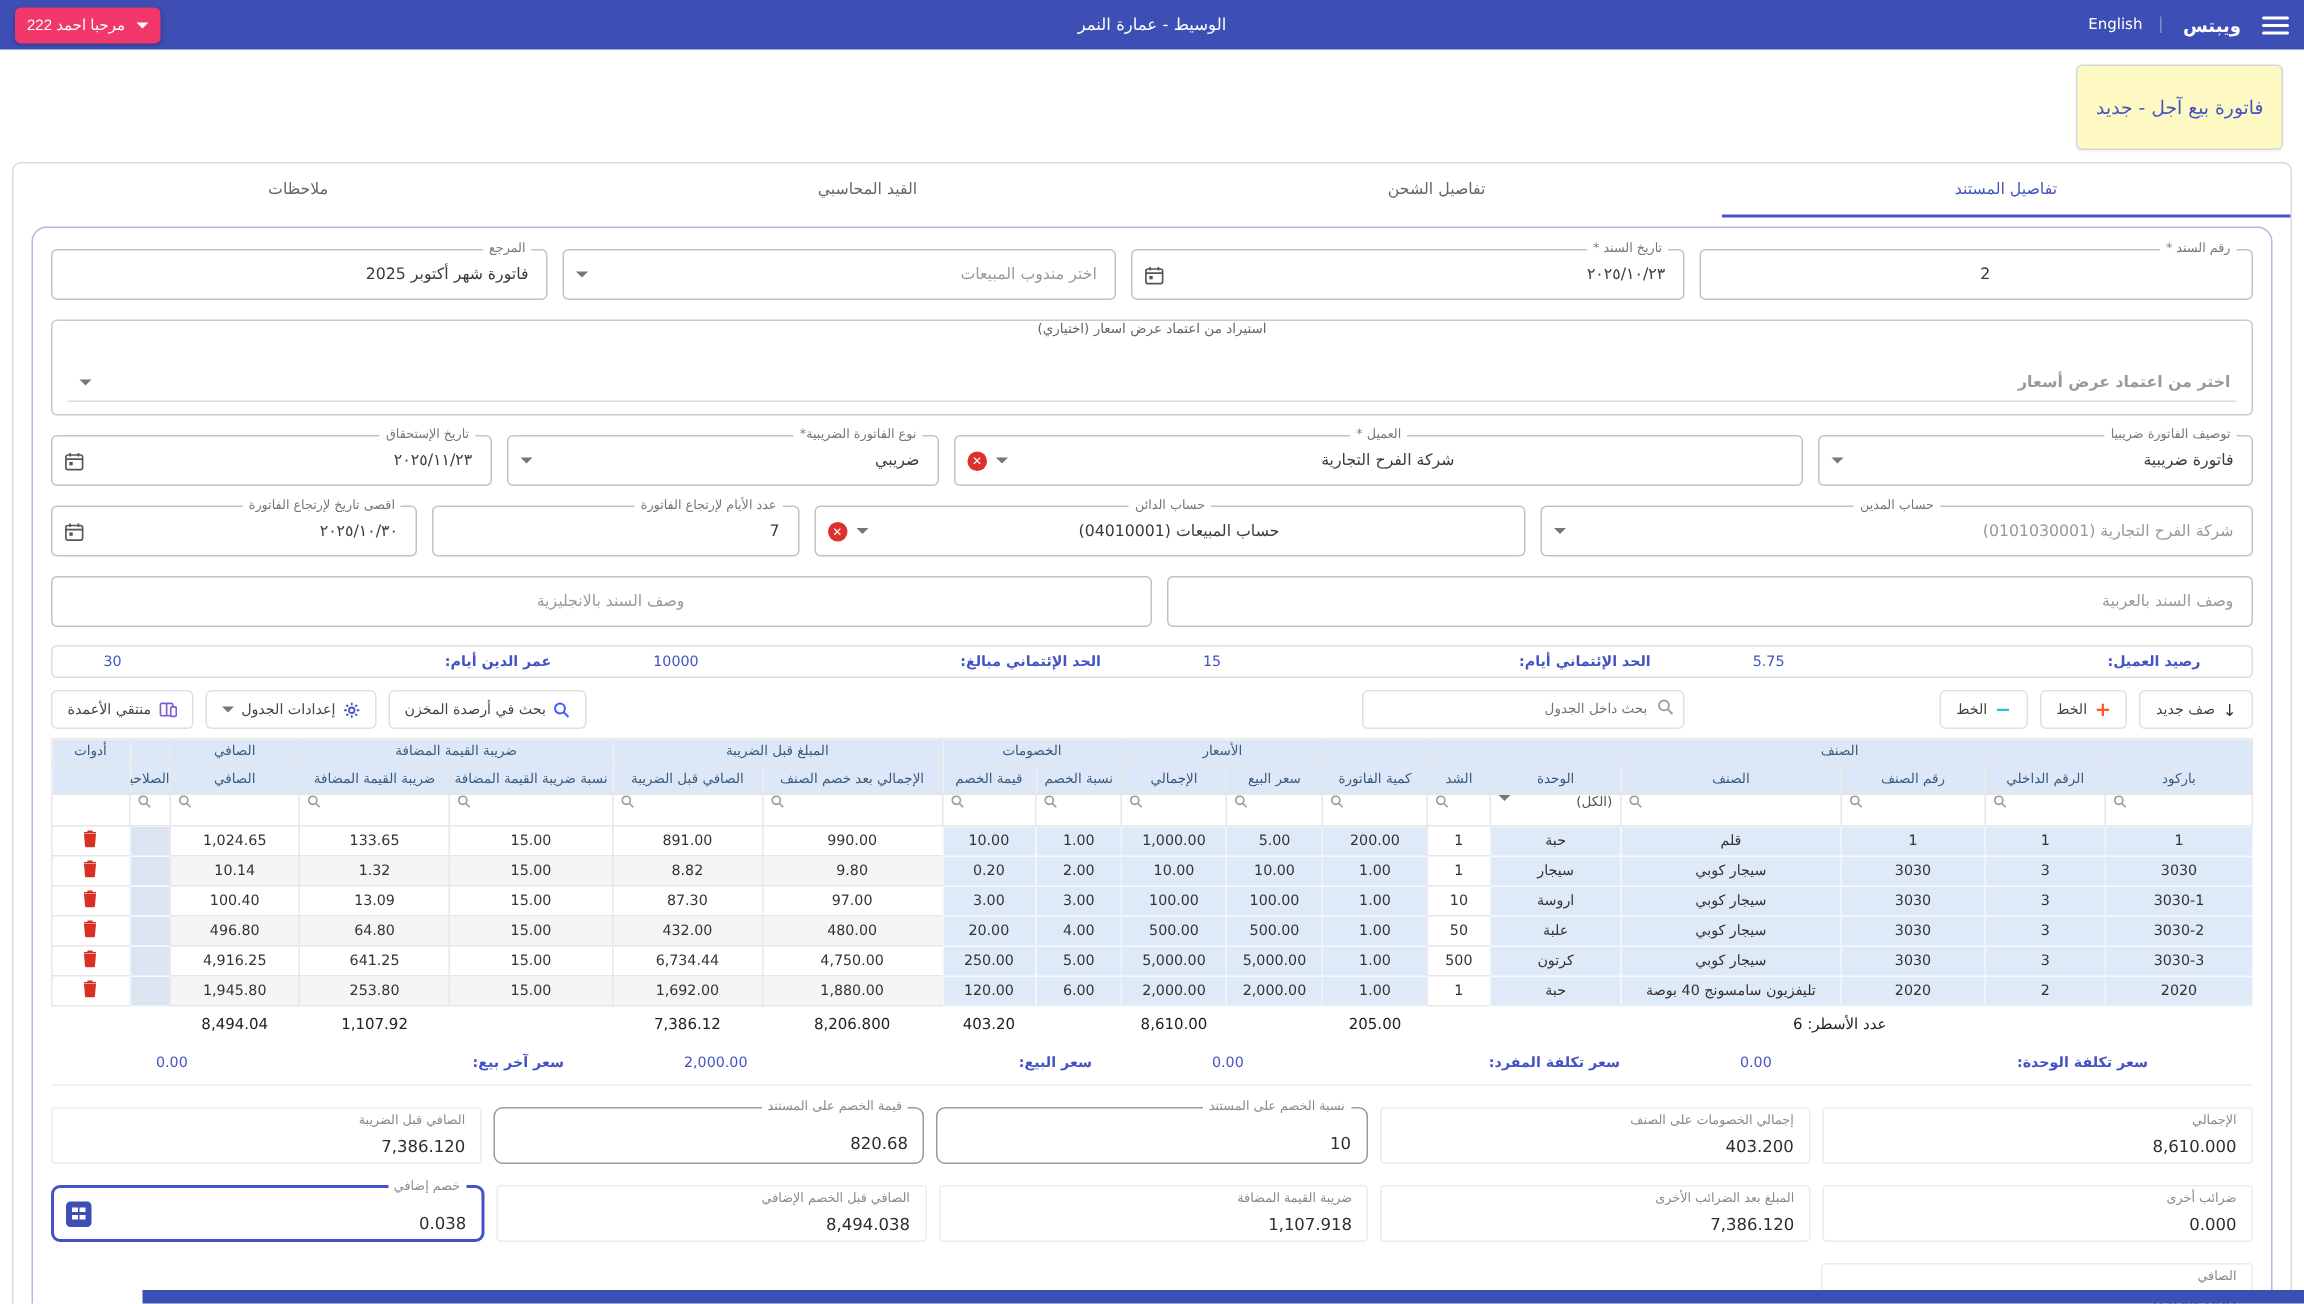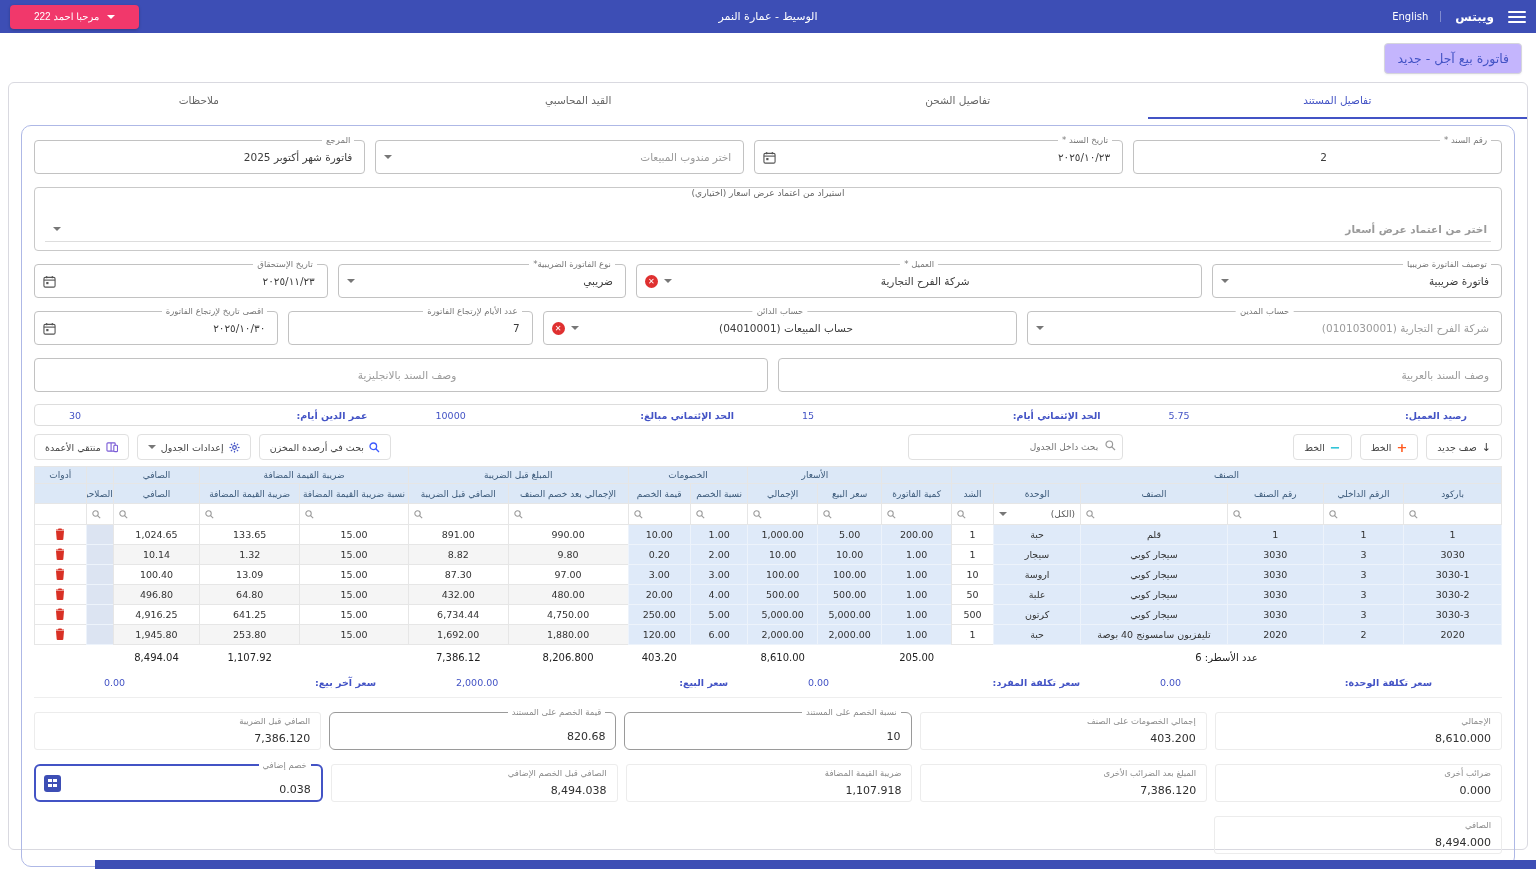--- a/index.html
+++ b/index.html
@@ -10,30 +10,30 @@
   .topbar { height:33px; background:#3d4eb5; display:flex; align-items:center;
     justify-content:space-between; padding:0 10px; color:#fff; }
   .tb-right { display:flex; align-items:center; gap:14px; }
   .burger { width:18px; display:flex; flex-direction:column; gap:3px; cursor:pointer; }
   .burger span { height:2px; background:#fff; border-radius:1px; }
   .brand { font-size:12px; font-weight:bold; }
   .lang { font-size:10px; border-right:1px solid rgba(255,255,255,.35); padding-right:12px; }
   .app-title { font-size:11px; position:absolute; right:0; left:0; text-align:center; pointer-events:none; }
   .topbar { position:relative; }
   .user-btn { background:#f1386b; color:#fff; border:none; border-radius:4px; height:24px;
-    padding:0 24px; font-size:10px; display:flex; align-items:center; gap:8px; cursor:pointer;
+    padding:0 8px; font-size:10px; display:flex; align-items:center; gap:8px; cursor:pointer;
     box-shadow:0 1px 3px rgba(0,0,0,.25); z-index:2;justify-content:space-between; }
   .caret { width:0; height:0; border-left:4px solid transparent; border-right:4px solid transparent;
     border-top:4px solid currentColor; display:inline-block; }
   .caret.gray { color:#777; }
 
   
   .title-row { display:flex; justify-content:flex-start; padding:10px 14px 6px; }
-  .page-title { border:1px solid #d5d5dc; border-radius:4px; padding:7px 12px;
-    color:#4353c5; font-size:12.5px; background:#c4b5fd; box-shadow:0 1px 2px rgba(0,0,0,.05); }
+  .page-title { border:1px solid #d5d5dc; border-radius:4px; padding:20px 12px;
+    color:#4353c5; font-size:12.5px; background:#fef9c3; box-shadow:0 1px 2px rgba(0,0,0,.05); }
 
   
   .card { margin:2px 8px 0; border:1px solid #d9d9e0; border-radius:6px; height:768px;
     position:relative; background:#fff; }
   .tabs { display:flex; height:36px; align-items:stretch; }
   .tab { flex:1; display:flex; align-items:center; justify-content:center; font-size:10.5px;
     color:#666; cursor:pointer; border-bottom:2px solid transparent; }
   .tab.active { color:#4353c5; border-bottom-color:#4353c5; }
 
   .inner { margin:6px 12px; border:1px solid #aeb8e6; border-radius:10px; padding:14px 12px 12px; }
@@ -79,21 +79,21 @@
   .search-box input { width:100%; height:100%; border:1px solid #e0e0e0; border-radius:4px;
     font-size:9px; padding:0 24px 0 8px; direction:rtl; font-family:inherit; color:#333; }
   .search-box .sico { position:absolute; right:7px; top:6px; }
 
   
   table { border-collapse:collapse; table-layout:fixed; width:100%; }
   th,td { border:1px solid #e6e6e6; overflow:hidden; white-space:nowrap; }
   .grp-th { background:#dce8f7; color:#3c5a7a; font-size:9px; font-weight:normal; height:17px; }
   .sub-th { background:#dce8f7; color:#3c5a7a; font-size:9px; font-weight:normal; height:20px; }
   .flt td { height:21px; background:#fff; }
-  .flt-cell { display:flex; align-items:center; justify-content:flex-end; padding:0 5px; height:100%; }
+  .flt-cell { display:flex; align-items:flex-start; justify-content:flex-end; padding:0 5px; height:100%; }
   .flt-cell.unit { justify-content:space-between; font-size:9px; color:#555; }
   tbody td { height:20px; text-align:center; font-size:9.5px; color:#333; }
   td.c-blue { background:#dfeaf9; border-color:#edf3fb; }
   td.c-white { background:#fff; }
   td.c-plain { background:#fff; }
   tbody tr:nth-child(even) td.c-plain { background:#f5f5f5; }
   td.c-val { background:#dce4f2; border-color:#edf3fb; }
   .trash-btn { background:none; border:none; cursor:pointer; padding:0; line-height:0; }
   tfoot td { border:none; border-top:1px solid #e0e0e0; height:25px; font-size:10px; color:#222;
     text-align:center; background:#fff; }

